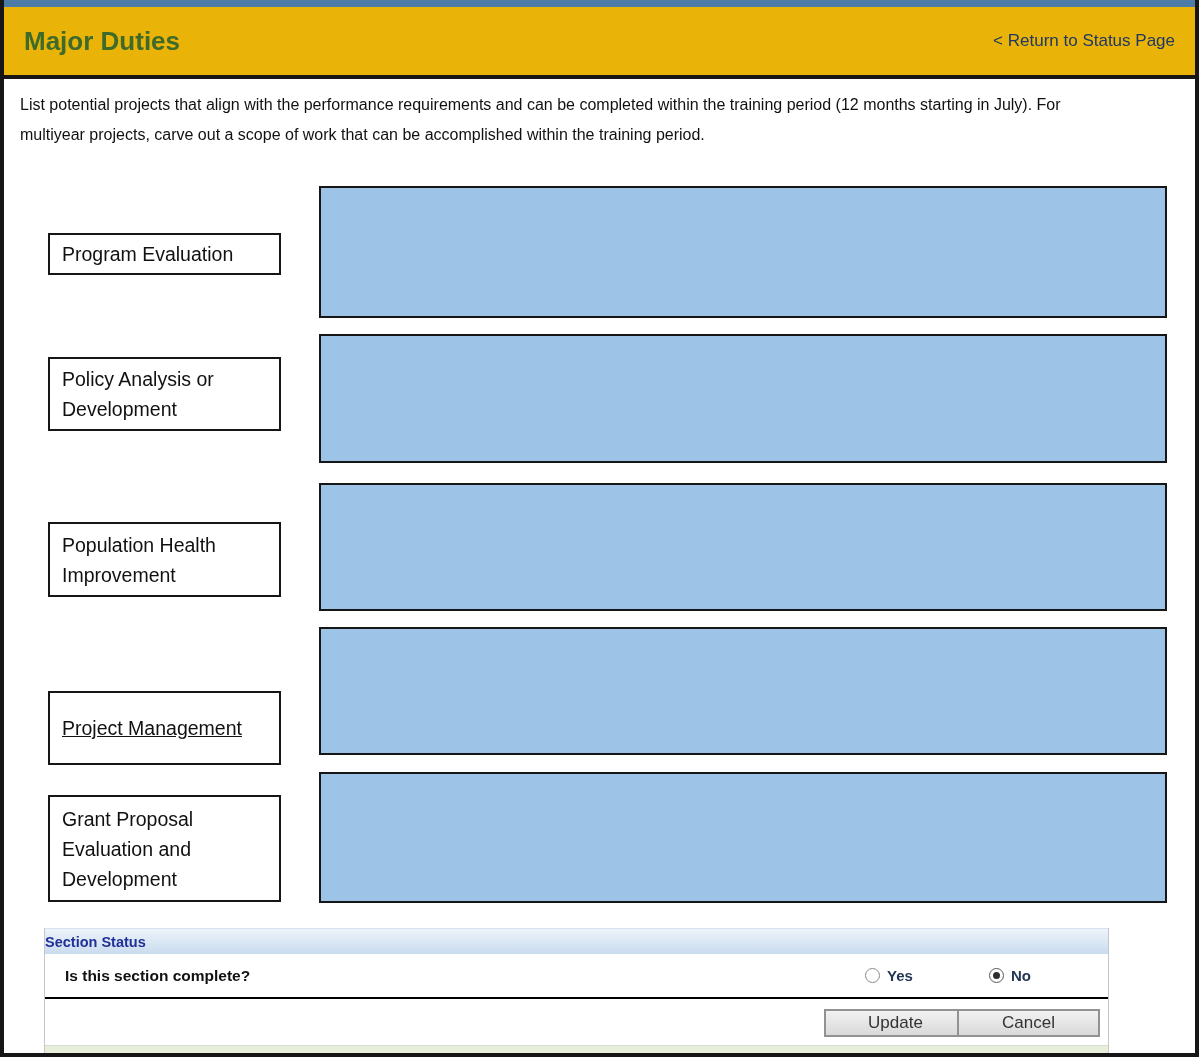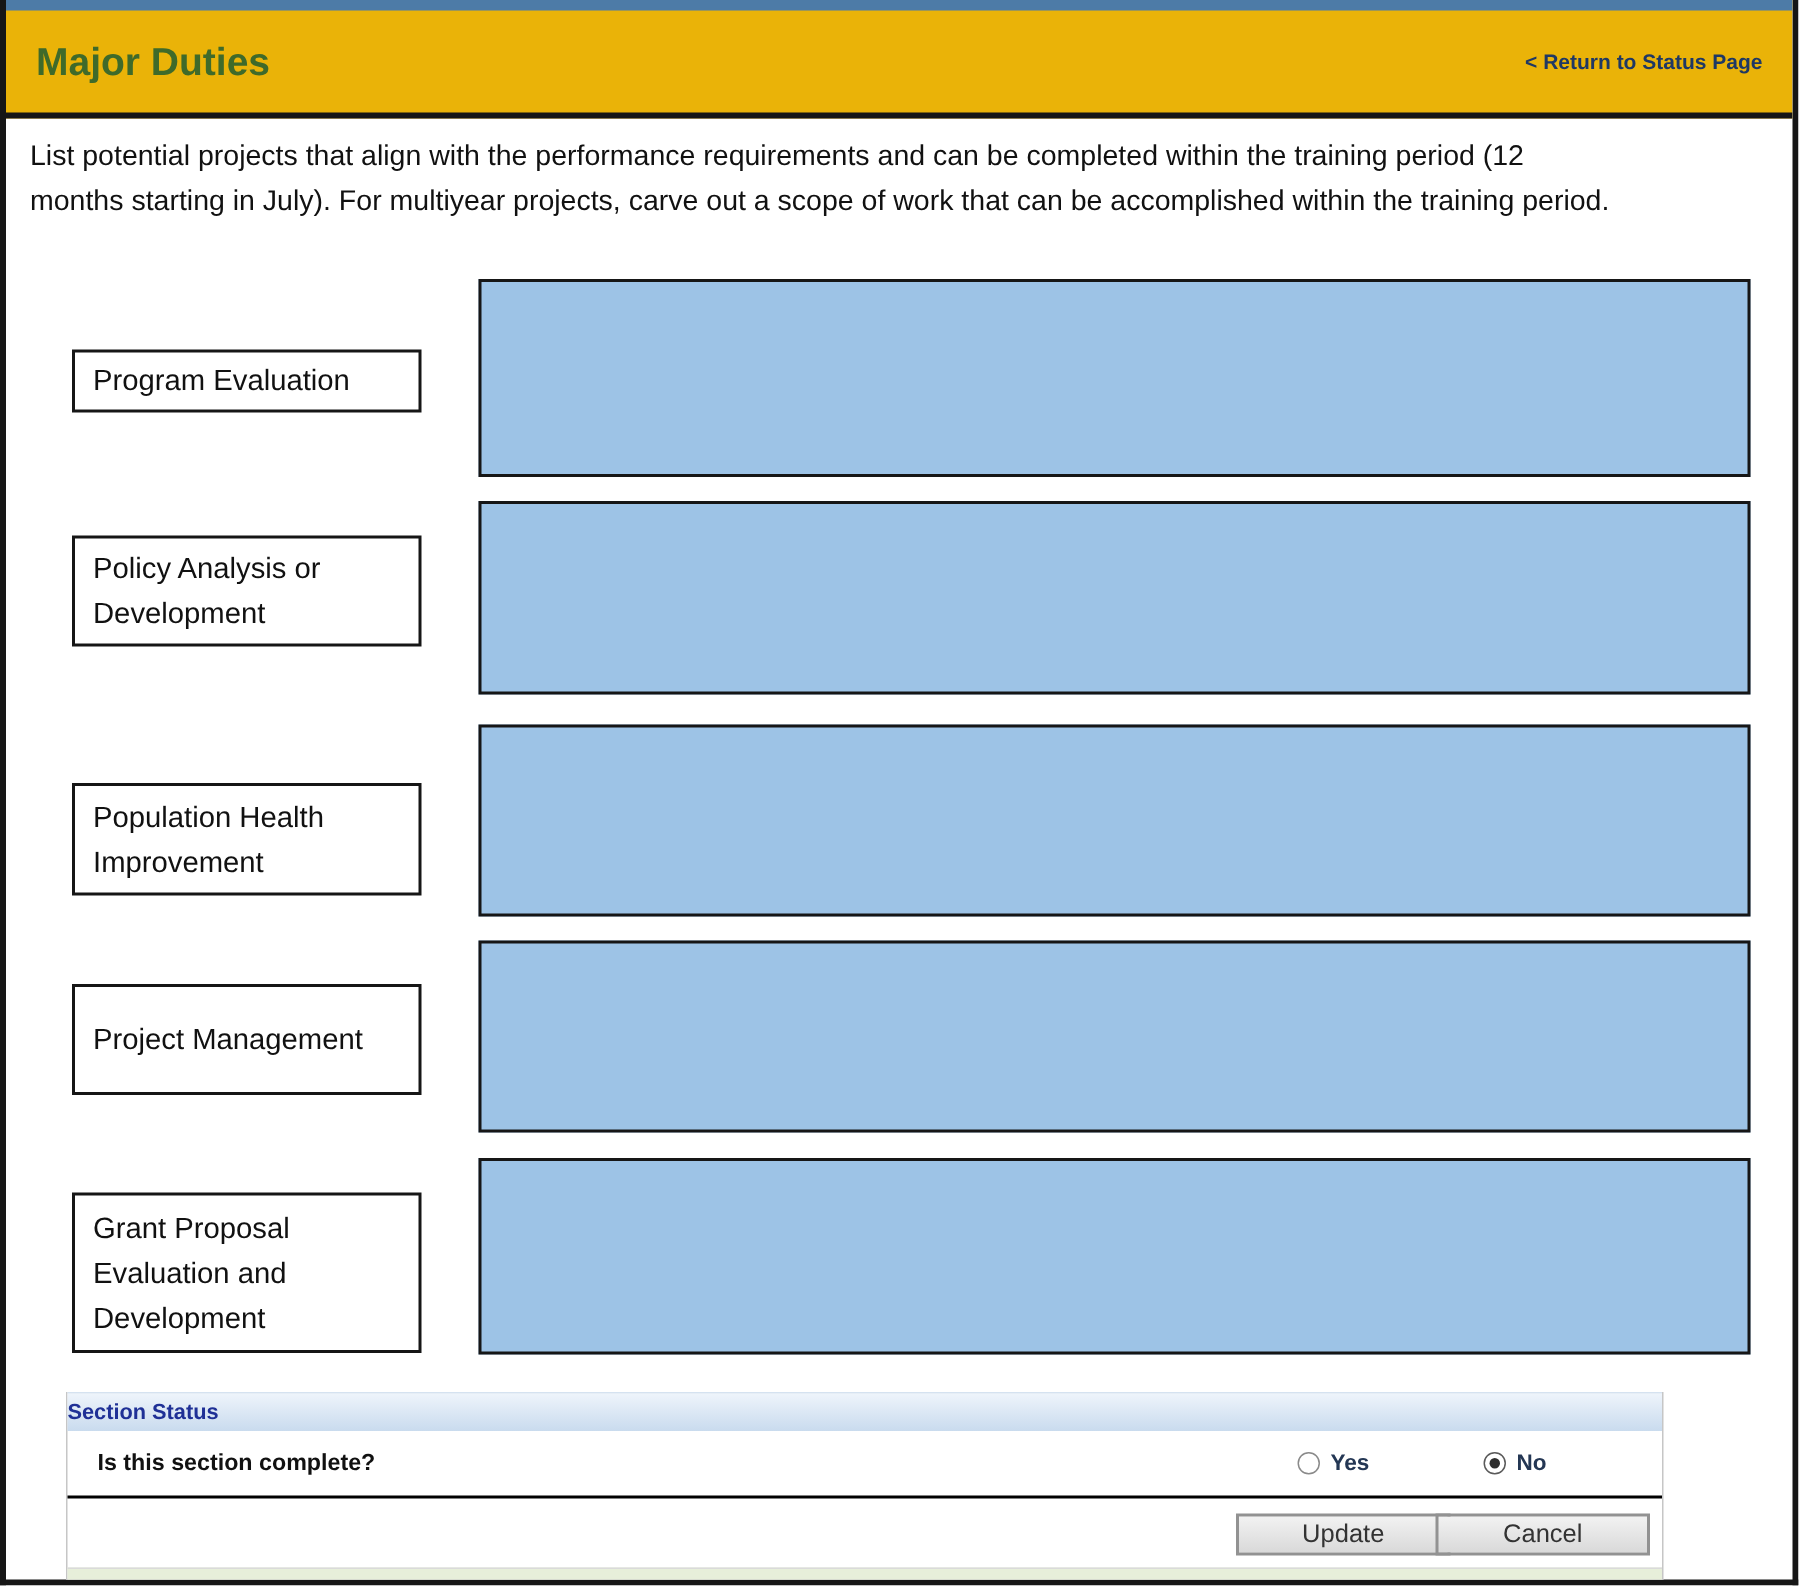--- a/index.html
+++ b/index.html
@@ -5,39 +5,39 @@
   html,body{margin:0;padding:0;background:#fff;}
   body{font-family:"Liberation Sans", sans-serif; width:1199px; height:1057px; position:relative;}
   #app{position:absolute; left:0; top:0; width:1199px; height:1057px; box-sizing:border-box;
        border:4px solid #161616; border-top-width:0; background:#fff; overflow:hidden;}
 
   
   .header{position:absolute; left:0; top:0; right:0; height:79px; box-sizing:border-box;
           background:#eab308; border-top:7px solid #4d7ba7; border-bottom:4px solid #161616;
           display:flex; align-items:center; justify-content:space-between; padding:0 20px;}
   .header .title{font-size:26px; font-weight:bold; color:#3f6a2a;}
-  .header .return-link{font-size:14px; font-weight:bold; color:#1f3864; text-decoration:none; cursor:pointer;}
+  .header .return-link{font-size:17px; font-weight:normal; color:#1f3864; text-decoration:none; cursor:pointer;}
 
   
   .instructions{position:absolute; left:16px; top:90px; width:1060px;
-                font-size:19px; line-height:30px; color:#111;}
+                font-size:16px; line-height:30px; color:#111;}
 
   
   .duty-label{position:absolute; left:44px; width:233px; box-sizing:border-box;
               border:2px solid #161616; background:#fff; padding:1px 12px;
               font-size:19.5px; line-height:30px; color:#111;
               display:flex; align-items:center;}
   .duty-area{position:absolute; left:315px; width:848px; box-sizing:border-box;
              border:2px solid #161616; background:#9dc3e6; resize:none;
              font-family:"Liberation Sans", sans-serif; font-size:16px; padding:6px; color:#111;}
 
   #label-1{top:233px; min-height:42px;}
   #label-2{top:357px; min-height:74px;}
   #label-3{top:522px; min-height:75px;}
-  #label-4{top:656px; min-height:74px;}
+  #label-4{top:691px; min-height:74px;text-decoration:underline;}
   #label-5{top:795px; min-height:107px;}
 
   #area-1{top:186px; height:132px;}
   #area-2{top:334px; height:129px;}
   #area-3{top:483px; height:128px;}
   #area-4{top:627px; height:128px;}
   #area-5{top:772px; height:131px;}
 
   
   .status-panel{position:absolute; left:40px; top:928px; width:1065px; box-sizing:border-box;

